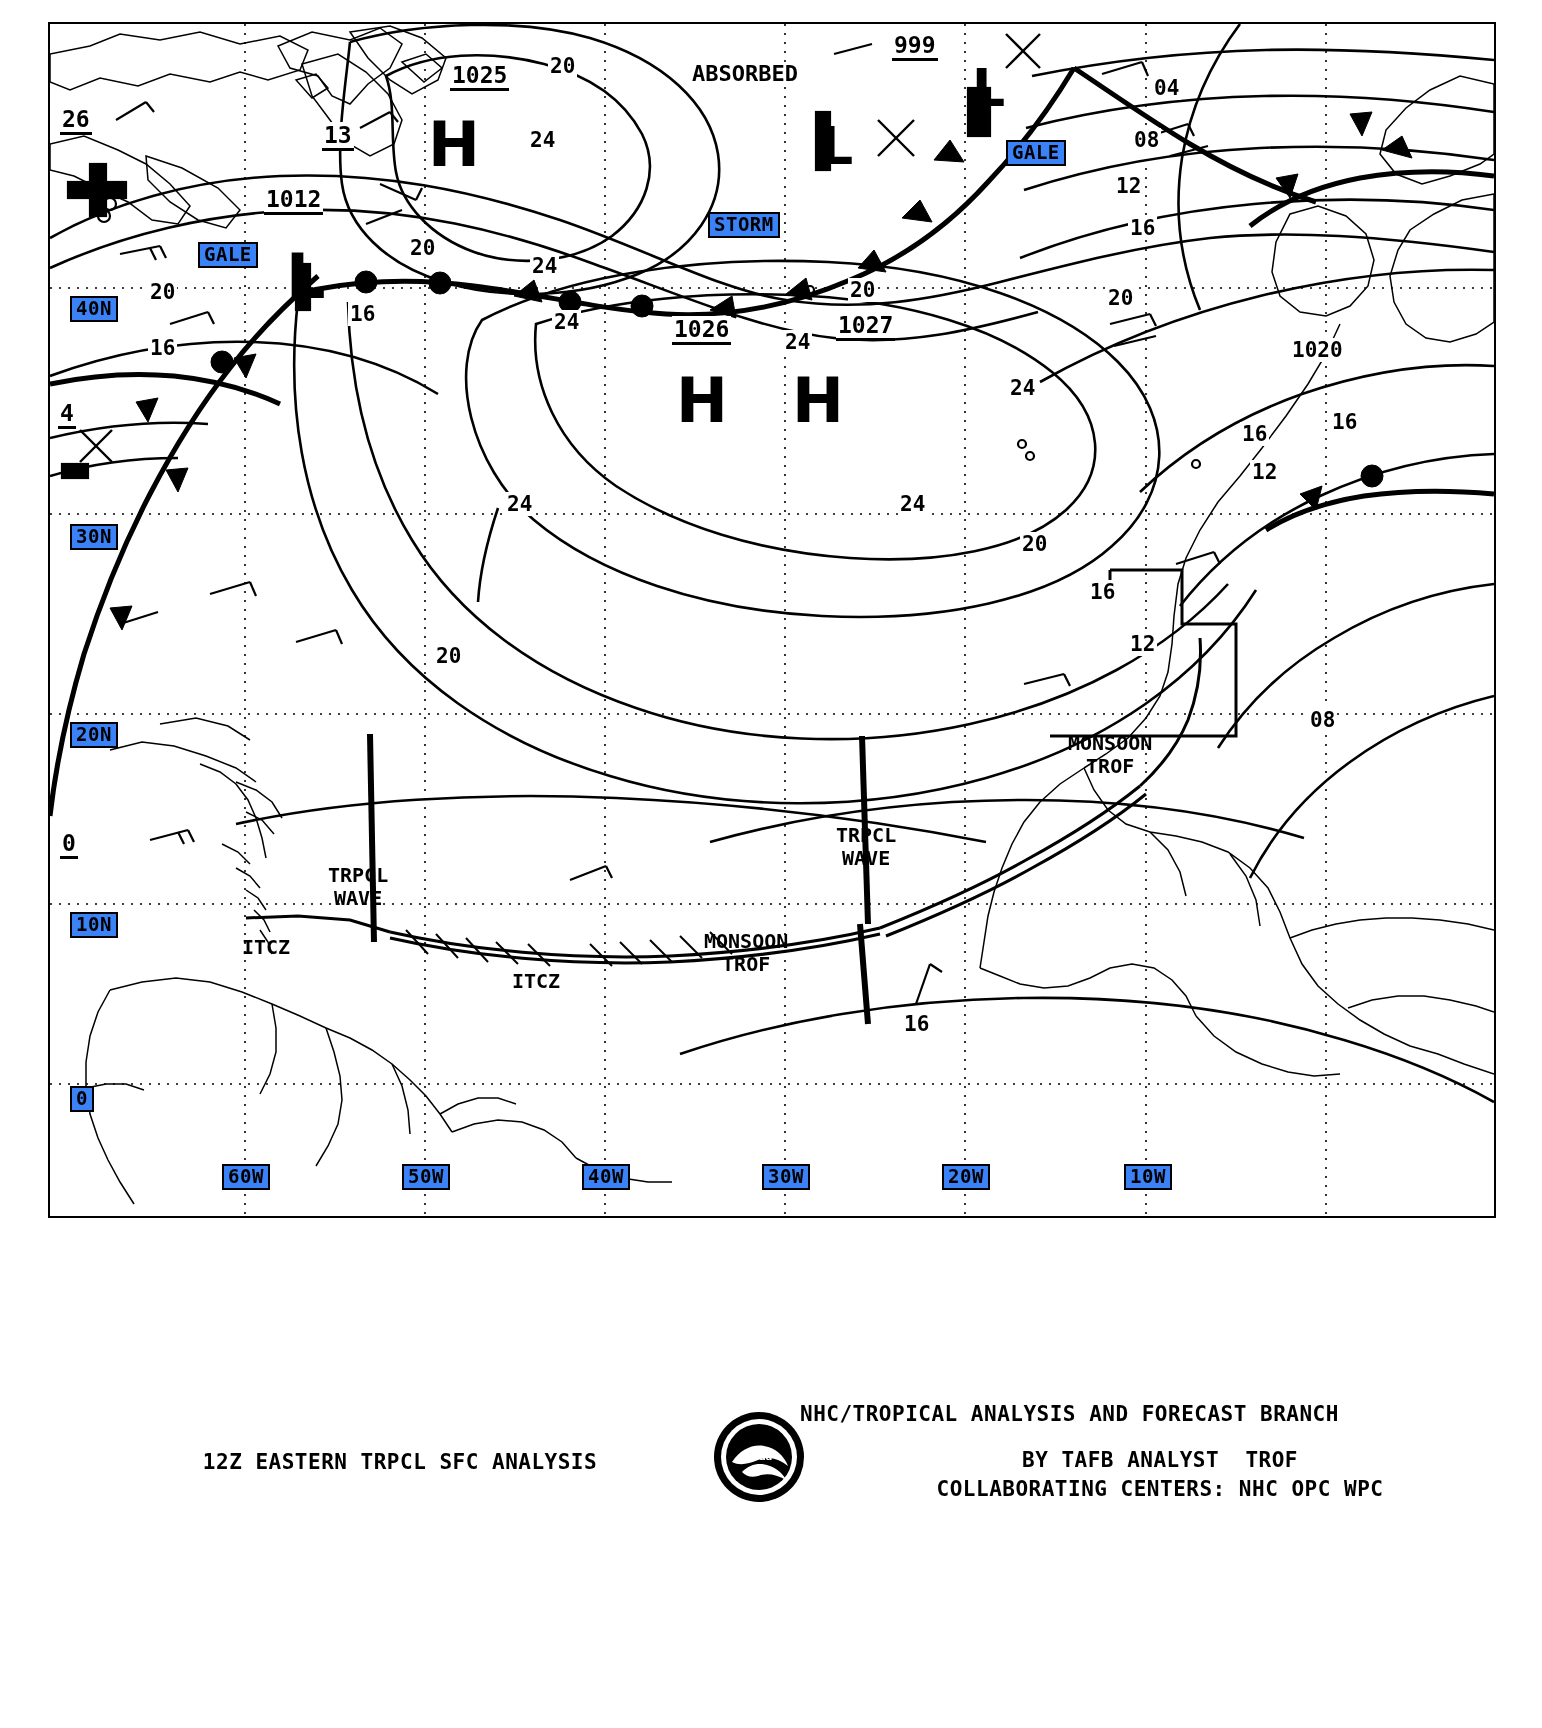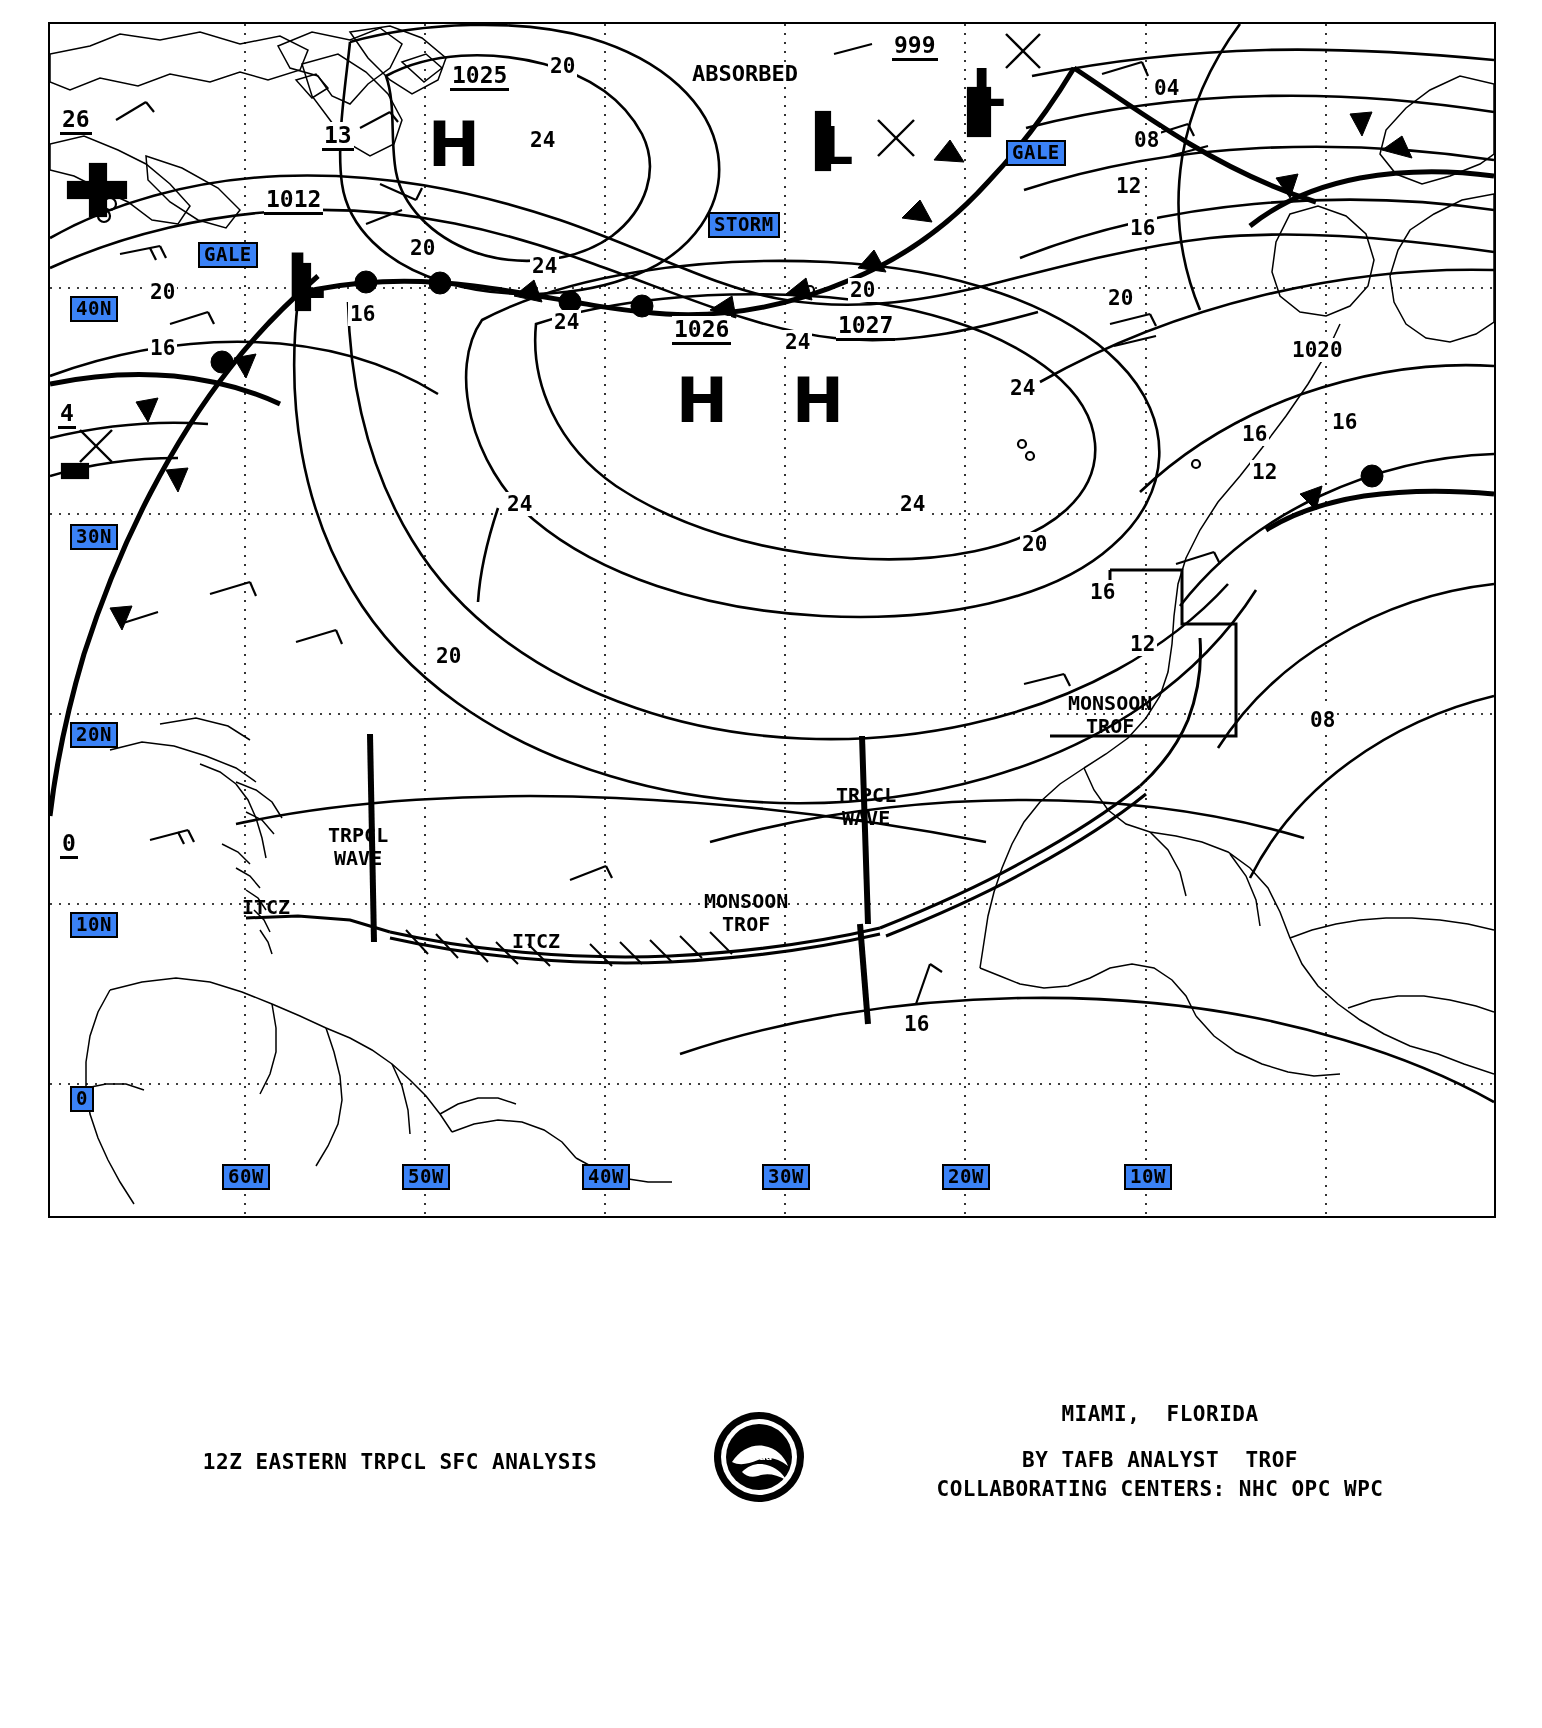--- a/index.html
+++ b/index.html
@@ -90,20 +90,21 @@
     font-size: 52px;
   }
   .wave-label {
     position: absolute;
     font-family: "DejaVu Sans Mono", monospace;
     font-size: 20px;
     font-weight: bold;
     text-align: center;
     line-height: 1.15;
     white-space: nowrap;
+    margin-top: 40px;
   }
   
   #footer {
     position: absolute;
     left: 0;
     top: 1380px;
     width: 1542px;
     height: 200px;
   }
   #footer-left {
@@ -527,21 +528,21 @@
         <circle cx="47" cy="47" r="45" fill="#000"></circle>
         <circle cx="47" cy="47" r="38" fill="#fff"></circle>
         <circle cx="47" cy="47" r="33" fill="#000"></circle>
         <path d="M20,52 C28,40 40,34 52,36 C64,38 72,46 76,56 C66,48 56,46 46,50 C36,54 28,56 20,52 Z" fill="#fff"></path>
         <path d="M30,62 C38,54 48,52 58,56 C66,59 72,65 74,70 C64,64 54,63 46,66 C39,68 34,66 30,62 Z" fill="#fff"></path>
         <text x="47" y="50" font-family="DejaVu Sans Mono, monospace" font-size="11" font-weight="bold" fill="#fff" text-anchor="middle">noaa</text>
       </svg>
     </div>
 
     <div id="footer-right">
-      <div class="mono-line centered">MIAMI,  FLORIDA</div>
+      <div class="mono-line">NHC/TROPICAL ANALYSIS AND FORECAST BRANCH</div>
       <div style="height:18px;"></div>
       <div class="mono-line centered">BY TAFB ANALYST  TROF</div>
       <div class="mono-line centered">COLLABORATING CENTERS: NHC OPC WPC</div>
     </div>
 
   </div>
 
 </div>
 
 </body></html>

